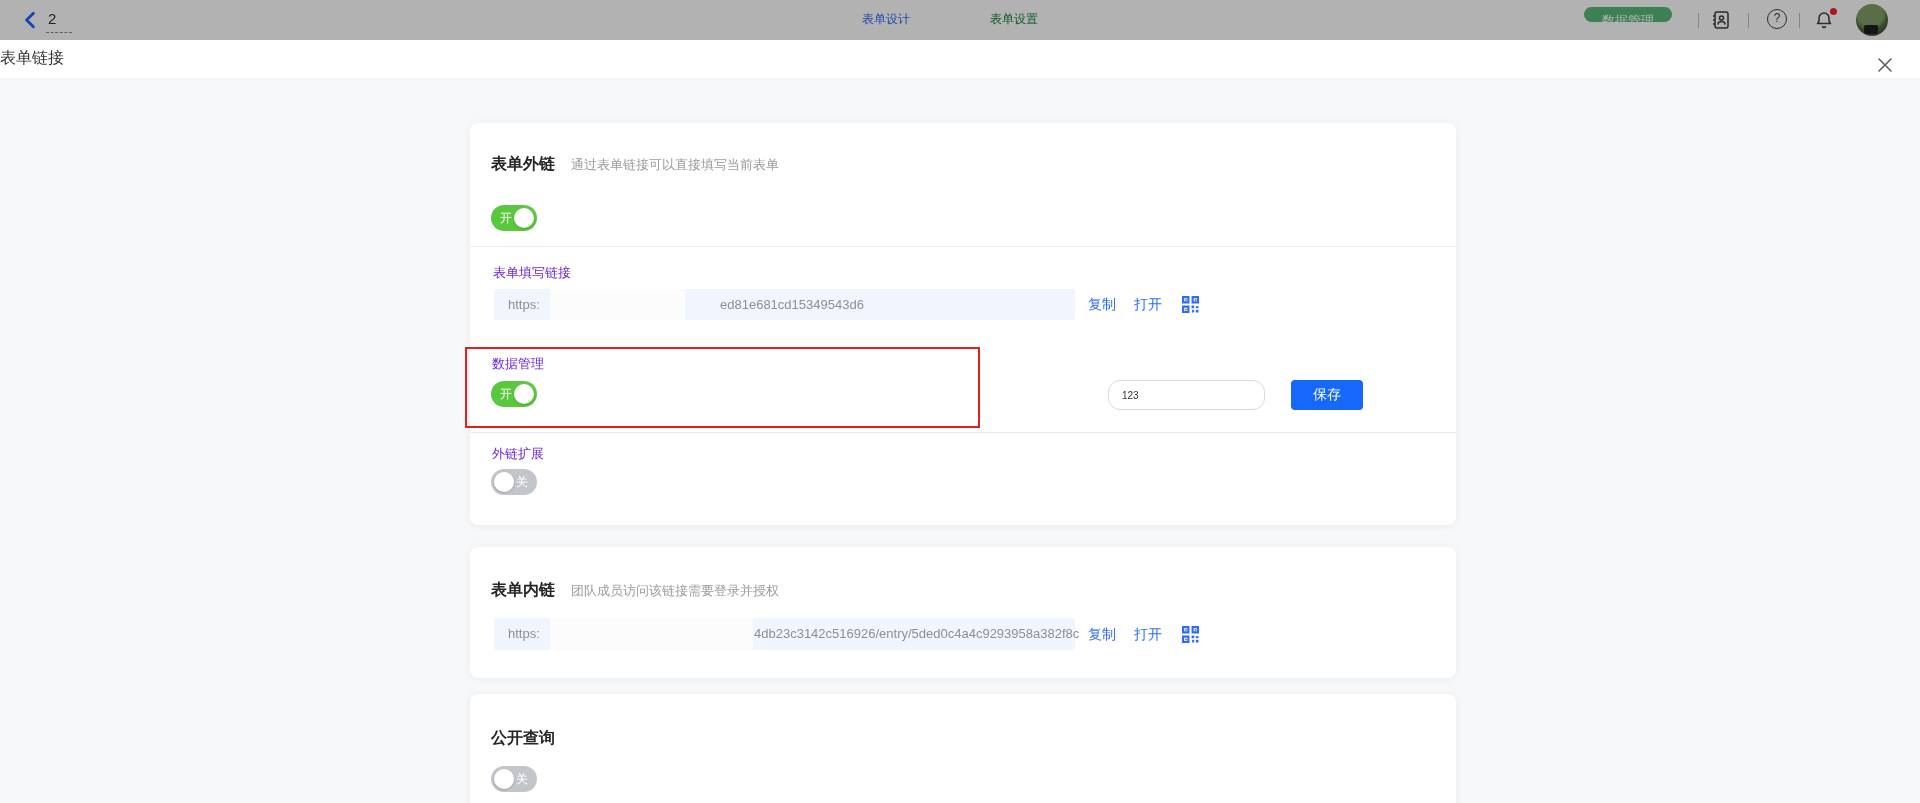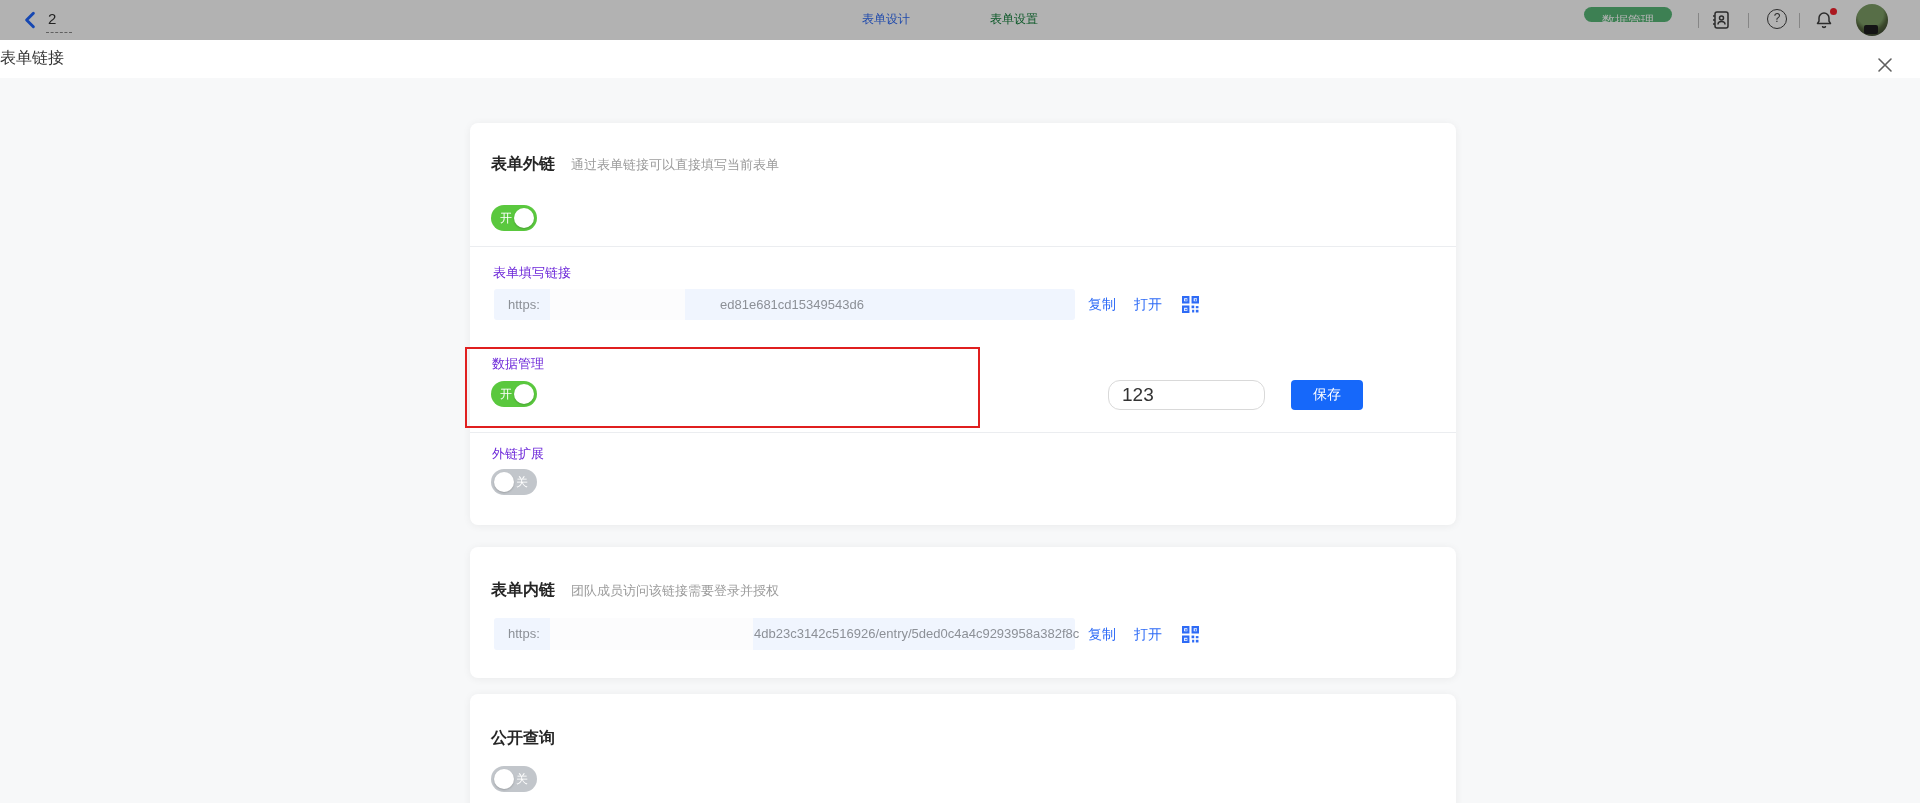--- a/index.html
+++ b/index.html
@@ -58,21 +58,21 @@
   
   .url-field { position:absolute; left:24px; width:581px; height:31px; background:#f0f5fe; border-radius:3px; font-size:13px; color:#8c9097; }
   .url-prefix { position:absolute; left:14px; top:8px; }
   .url-hash { position:absolute; top:8px; white-space:nowrap; }
   .redact { position:absolute; top:0; height:100%; background:#fcfcfd; }
 
   .link-action { position:absolute; font-size:14px; color:#2e6bf6; cursor:pointer; white-space:nowrap; }
   .qr-btn { position:absolute; width:18px; height:18px; cursor:pointer; }
 
   
-  .pw-input { position:absolute; left:638px; width:157px; height:30px; border:1px solid #d9d9d9; border-radius:12px; font-size:19px; color:#333; padding-left:13px; background:#fff; font-family:inherit; }
+  .pw-input { position:absolute; left:638px; width:157px; height:30px; border:1px solid #d9d9d9; border-radius:12px; font-size:10px; color:#333; padding-left:13px; background:#fff; font-family:inherit; }
   .save-btn { position:absolute; left:821px; width:72px; height:30px; background:#1668fa; color:#fff; font-size:14px; border:none; border-radius:4px; cursor:pointer; }
 
   .annotation-box { position:absolute; left:-5px; top:224px; width:515px; height:81px; border:2px solid #e01f1f; pointer-events:none; z-index:20; }
 </style>
 </head>
 <body>
 
 <div class="stage">
 
   <div class="topbar">

